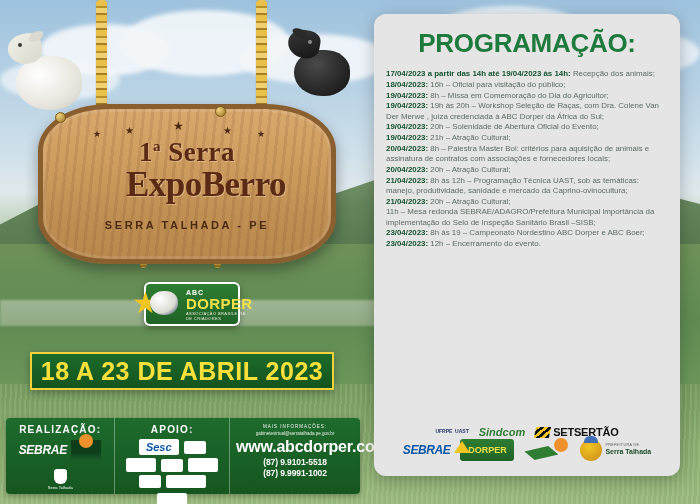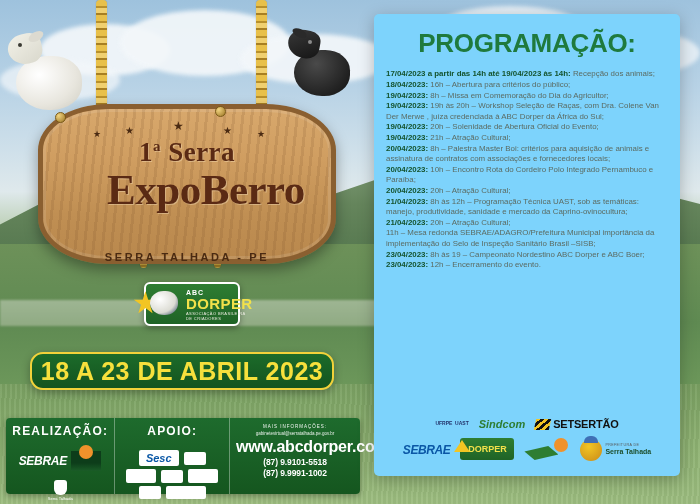--- a/index.html
+++ b/index.html
@@ -109,26 +109,26 @@
   .s5{left:214px;top:6px;font-size:9px;}
 
   .sign-l1{
     position:absolute;left:0;right:0;top:28px;text-align:center;
     font-family:"Liberation Serif", serif;font-weight:700;font-size:27px;
     color:#5a2a14;text-shadow:1px 1px 0 rgba(255,240,210,.35);letter-spacing:.5px;
   }
   .sign-l1 sup{font-size:15px;vertical-align:super;}
   .sign-l2{
     position:absolute;left:0;right:0;top:56px;text-align:center;
-    font-family:"Liberation Serif", serif;font-weight:700;font-size:43px;
+    font-family:"Liberation Serif", serif;font-weight:700;font-size:35px;
     color:#5a2a14;text-shadow:1px 1px 0 rgba(255,240,210,.35);letter-spacing:-.5px;padding-left:38px;
   }
   .sign-l3{
     position:absolute;left:0;right:0;top:110px;text-align:center;
-    font-size:11px;font-weight:700;color:#4a2a12;letter-spacing:2.6px;margin-top:32px;
+    font-size:11px;font-weight:700;color:#4a2a12;letter-spacing:2.6px;
   }
 
   
   .dorper{
     position:absolute;left:144px;top:282px;width:92px;height:40px;
     background:linear-gradient(180deg,#2e7d32,#1f6326);
     border:2px solid #ffffff;border-radius:6px;
     box-shadow:0 2px 6px rgba(0,0,0,.35);
     display:flex;align-items:center;
   }
@@ -142,41 +142,41 @@
   .dorper-txt{position:absolute;left:40px;top:5px;color:#fff;}
   .dorper-abc{font-size:7px;font-weight:700;letter-spacing:1px;}
   .dorper-name{font-size:15px;font-weight:700;letter-spacing:.4px;color:#f2e14a;
       font-family:"Liberation Sans", sans-serif;line-height:15px;}
   .dorper-sub{font-size:4px;letter-spacing:.4px;color:#eaeadf;}
 
   
   .datebar{
     position:absolute;left:30px;top:352px;width:300px;height:34px;
     background:linear-gradient(180deg,#1c6b2a,#14541f);
-    border:2px solid #f2d23a;border-radius:13px;
+    border:2px solid #f2d23a;border-radius:1px;
     display:flex;align-items:center;justify-content:center;
     box-shadow:0 3px 8px rgba(0,0,0,.3);
   }
   .datebar span{
     color:#f7e03c;font-size:25px;font-weight:700;letter-spacing:.5px;
     font-family:"Liberation Sans", sans-serif;
   }
 
   
   .footer{
     position:absolute;left:6px;top:418px;width:354px;height:76px;
     background:linear-gradient(180deg,#1e6b2d,#15561f);
     border-radius:4px;box-shadow:0 2px 6px rgba(0,0,0,.3);
     display:flex;color:#fff;
   }
   .fcol{position:relative;padding:6px 6px 0;}
   .fcol.c-real{width:114px;}
   .fcol.c-apoio{width:120px;border-left:1px solid rgba(255,255,255,.35);border-right:1px solid rgba(255,255,255,.35);}
   .fcol.c-info{width:118px;}
-  .fhead{font-size:12px;font-weight:700;letter-spacing:1.2px;text-align:center;margin-bottom:12px;}
+  .fhead{font-size:10px;font-weight:700;letter-spacing:1.2px;text-align:center;margin-bottom:4px;}
   .logorow{display:flex;align-items:center;justify-content:center;gap:5px;flex-wrap:wrap;}
   .logo-chip{background:#fff;border-radius:2px;display:flex;align-items:center;justify-content:center;
       color:#15561f;font-weight:700;overflow:hidden;}
   .sebrae{width:46px;height:22px;background:transparent;color:#fff;font-size:12px;font-style:italic;font-weight:700;
       display:flex;align-items:center;justify-content:center;letter-spacing:-.3px;}
   .lg-rural{width:30px;height:20px;background:linear-gradient(180deg,#0d3d1a 60%,#1a5c27);position:relative;}
   .lg-rural:after{content:"";position:absolute;left:8px;top:-6px;width:14px;height:14px;border-radius:50%;
       background:#f0922b;}
   .lg-pref{width:26px;height:24px;background:transparent;color:#fff;font-size:4px;text-align:center;
       display:flex;flex-direction:column;align-items:center;justify-content:flex-end;}
@@ -186,36 +186,36 @@
   .chip-md{width:30px;height:14px;background:#fff;}
   .chip-lg{width:40px;height:13px;background:#fff;}
   .infohead{font-size:4.5px;letter-spacing:1px;text-align:center;opacity:.95;margin-bottom:2px;}
   .email{font-size:4.5px;text-align:center;opacity:.9;margin-bottom:2px;word-break:break-all;}
   .site{font-size:16px;font-weight:700;text-align:center;letter-spacing:-.2px;}
   .phone{font-size:8.5px;font-weight:700;text-align:center;letter-spacing:-.1px;margin-top:1px;}
 
   
   .card{
     position:absolute;left:374px;top:14px;width:306px;height:462px;
-    background:#7dd3fc;border-radius:5px;
+    background:#e5e5e5;border-radius:12px;
     box-shadow:0 4px 16px rgba(0,0,0,.25);
     padding:0;overflow:hidden;
   }
   .card-title{
     text-align:center;font-size:26px;font-weight:700;color:#1f7a3d;
     letter-spacing:-.3px;margin:14px 0 10px;
     font-family:"Liberation Sans", sans-serif;
   }
   .sched{padding:0 12px;}
   .ent{
     font-size:7.9px;line-height:1.30;color:#5b6b62;margin-bottom:.5px;text-align:left;
   }
   .ent b{color:#14532d;font-weight:700;}
   .logos{position:absolute;left:0;right:0;bottom:14px;}
-  .logorow2{display:flex;justify-content:center;gap:10px;margin-top:8px;}
+  .logorow2{display:flex;align-items:center;justify-content:center;gap:10px;margin-top:0;}
   .sp{display:flex;align-items:center;justify-content:center;color:#333;font-weight:700;}
   .sp-uast{font-size:5px;color:#23336b;text-align:center;line-height:1.1;}
   .sp-sind{font-size:11px;color:#2e7d32;font-style:italic;}
   .sp-set{font-size:11px;color:#111;letter-spacing:-.2px;}
   .sp-set:before{content:"";display:inline-block;width:15px;height:11px;margin-right:3px;
       background:repeating-linear-gradient(135deg,#f2c523 0 3px,#111 3px 6px);transform:skewX(-12deg);}
   .sp-sebrae{font-size:12px;color:#0a57a6;font-style:italic;letter-spacing:-.4px;}
   .sp-dorper{width:54px;height:22px;background:linear-gradient(180deg,#2e7d32,#1f6326);
       border-radius:3px;color:#f2e14a;font-size:9px;position:relative;}
   .sp-dorper:before{content:"";position:absolute;left:-6px;top:2px;width:0;height:0;
@@ -331,27 +331,26 @@
       <div class="site">www.abcdorper.com.br</div>
       <div class="phone">(87) 9.9101-5518</div>
       <div class="phone">(87) 9.9991-1002</div>
     </div>
   </div>
 
   <div class="card">
     <div class="card-title">PROGRAMAÇÃO:</div>
     <div class="sched" id="schedule-list">
         <div class="ent"><b>17/04/2023 a partir das 14h até 19/04/2023 às 14h:</b><span> Recepção dos animais;</span></div>
-        <div class="ent"><b>18/04/2023:</b><span> 16h – Abertura para critérios do público;</span></div>
+        <div class="ent"><b>18/04/2023:</b><span> 16h – Oficial para visitação do público;</span></div>
         <div class="ent"><b>19/04/2023:</b><span> 8h – Missa em Comemoração do Dia do Agricultor;</span></div>
         <div class="ent"><b>19/04/2023:</b><span> 19h às 20h – Workshop Seleção de Raças, com Dra. Colene Van Der Merwe , juíza credenciada à ABC Dorper da África do Sul;</span></div>
         <div class="ent"><b>19/04/2023:</b><span> 20h – Solenidade de Abertura Oficial do Evento;</span></div>
         <div class="ent"><b>19/04/2023:</b><span> 21h – Atração Cultural;</span></div>
         <div class="ent"><b>20/04/2023:</b><span> 8h – Palestra Master Boi: critérios para aquisição de animais e assinatura de contratos com associações e fornecedores locais;</span></div>
-        <div class="ent"><b>20/04/2023:</b><span> 10h – Encontro Rota do Cordeiro Polo Integrado Pernambuco e Paraíba;</span></div>
         <div class="ent"><b>20/04/2023:</b><span> 20h – Atração Cultural;</span></div>
         <div class="ent"><b>21/04/2023:</b><span> 8h às 12h – Programação Técnica UAST, sob as temáticas: manejo, produtividade, sanidade e mercado da Caprino-ovinocultura;</span></div>
         <div class="ent"><b>21/04/2023:</b><span> 20h – Atração Cultural;</span></div>
         <div class="ent"><span>11h – Mesa redonda SEBRAE/ADAGRO/Prefeitura Municipal importância da implementação do Selo de Inspeção Sanitário Brasil –SISB;</span></div>
         <div class="ent"><b>23/04/2023:</b><span> 8h às 19 – Campeonato Nordestino ABC Dorper e ABC Boer;</span></div>
         <div class="ent"><b>23/04/2023:</b><span> 12h – Encerramento do evento.</span></div>
       </div>
 
     <div class="logos">
       <div class="logorow2">

